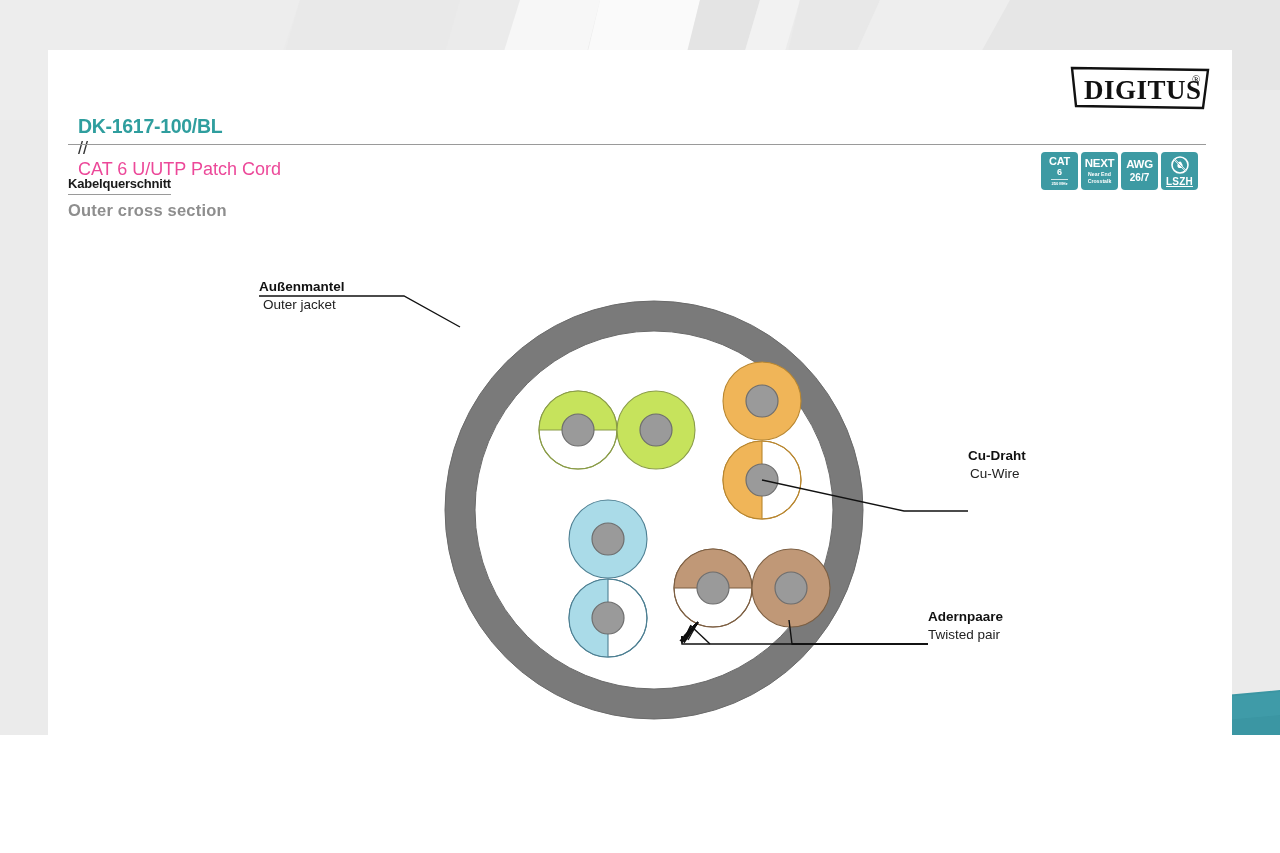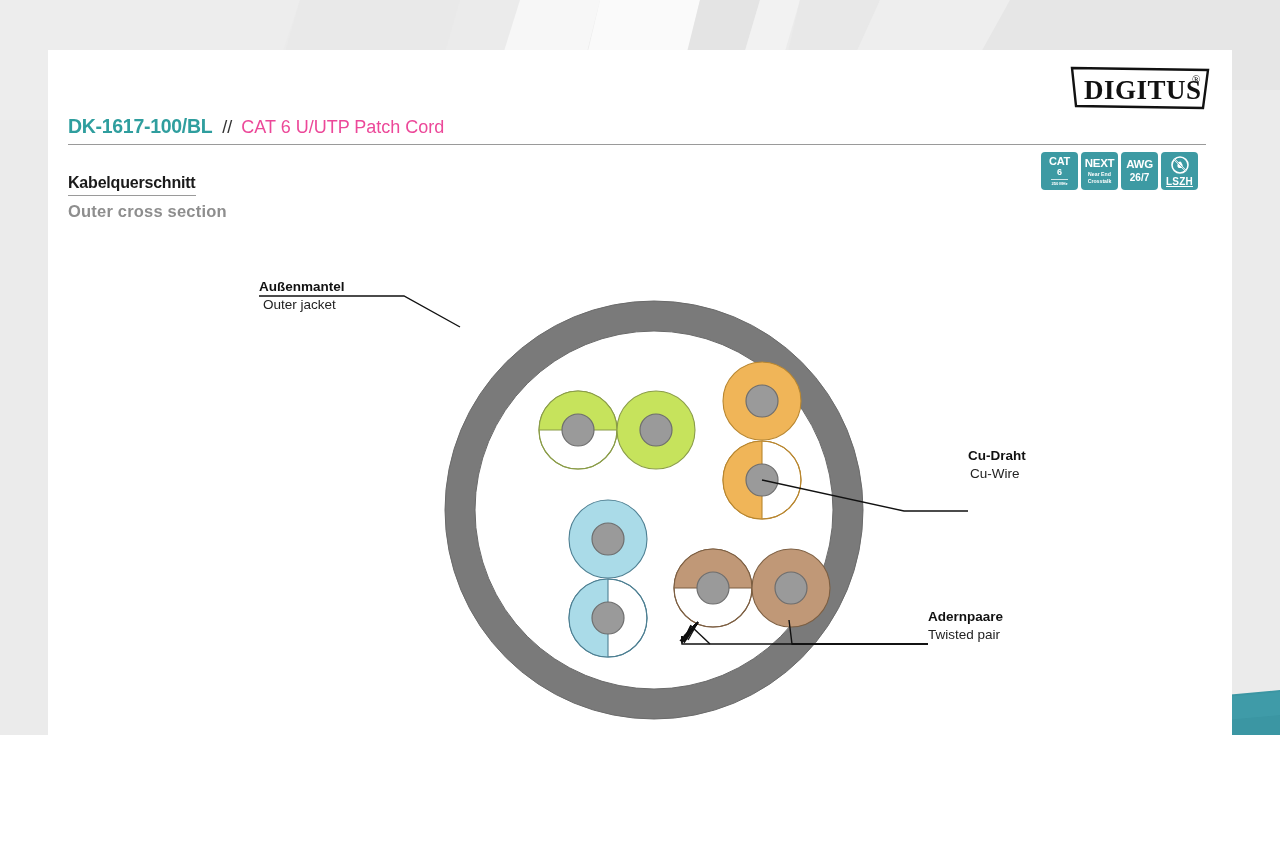--- a/index.html
+++ b/index.html
@@ -53,20 +53,21 @@
 
   
   #title-row {
     position: absolute;
     left: 20px;
     top: 65px;
     width: 1140px;
     height: 30px;
     display: flex;
     align-items: baseline;
+    flex-direction: column;
   }
   .title-code {
     font-size: 19.5px;
     font-weight: bold;
     color: #2f9e9e;
     letter-spacing: -0.3px;
     white-space: nowrap;
   }
   .title-sep {
     font-size: 18px;
@@ -89,21 +90,21 @@
     background: #9a9a9a;
   }
 
   
   #sect {
     position: absolute;
     left: 20px;
     top: 124px;
   }
   .sect-de {
-    font-size: 16px;
+    font-size: 13px;
     font-weight: bold;
     color: #1a1a1a;
     letter-spacing: -0.2px;
     border-bottom: 1.5px solid #9a9a9a;
     display: inline-block;
     padding-bottom: 3px;
   }
   .sect-en {
     font-size: 16.5px;
     font-weight: bold;

